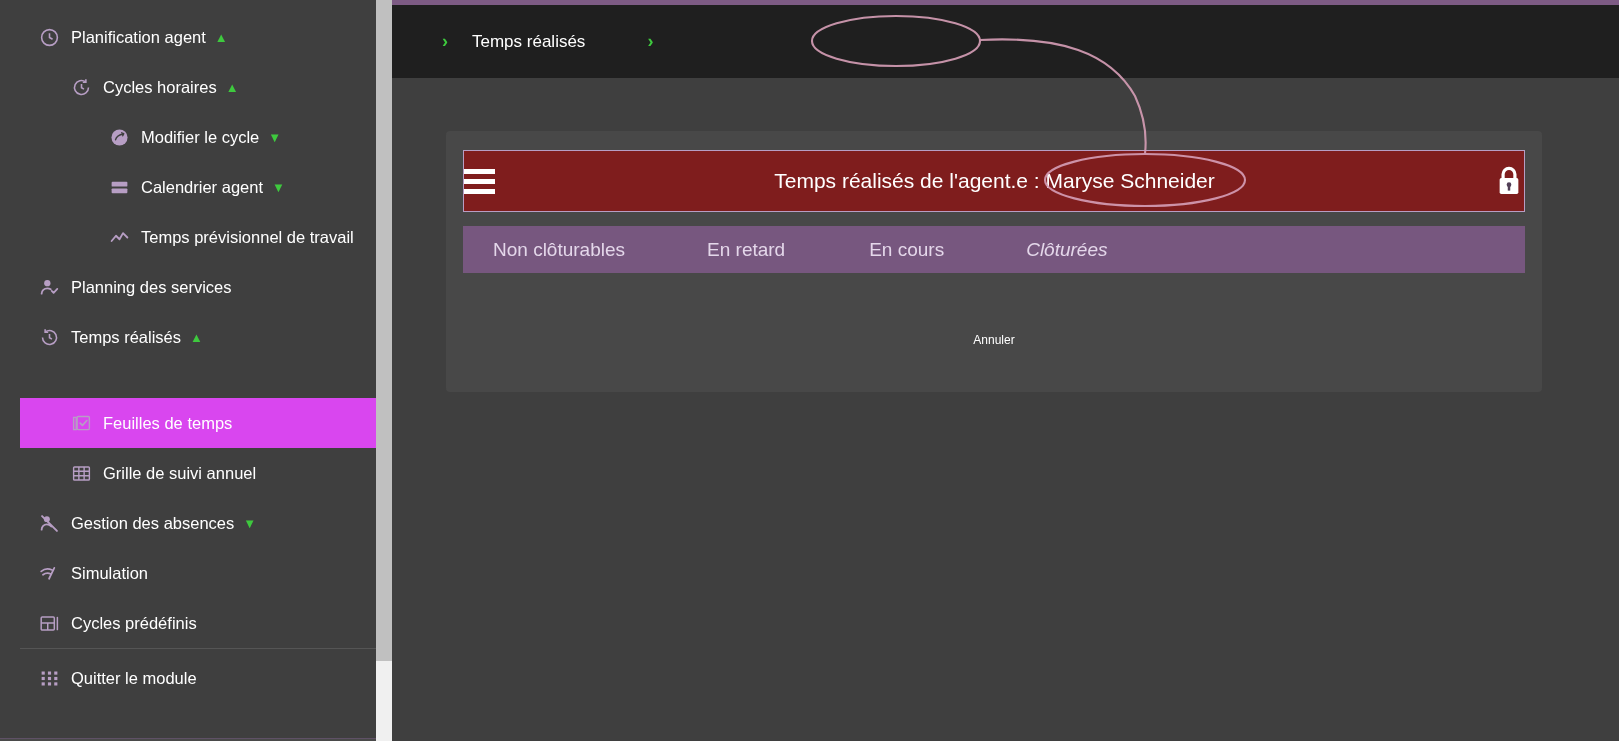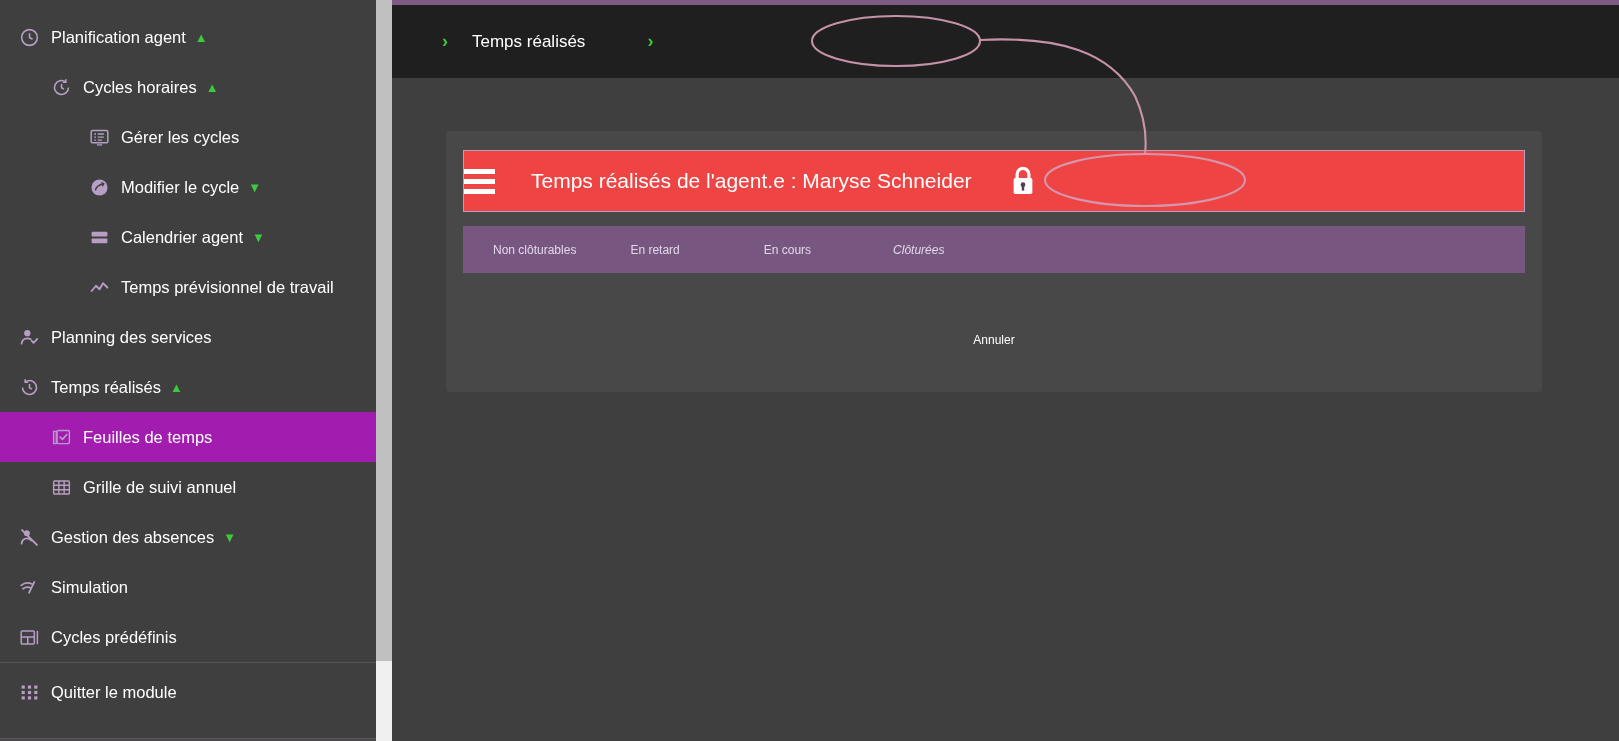--- a/index.html
+++ b/index.html
@@ -10,41 +10,42 @@
     overflow: hidden;
   }
   #root { position: relative; width: 1619px; height: 741px; }
 
   
   #sidebar {
     position: absolute; left: 0; top: 0;
     width: 376px; height: 741px;
     background: #3f3f3f;
     overflow: hidden;
+    padding-left: 20px;
   }
   .nav-item {
     display: flex; align-items: center;
     height: 50px;
     color: #ffffff;
     font-size: 16.5px;
     white-space: nowrap;
     cursor: pointer;
   }
   .nav-item .ico {
     display: inline-flex; align-items: center; justify-content: center;
     width: 22px; height: 22px; flex: 0 0 22px;
     color: #b79ec4;
   }
   .nav-item .ico svg { display: block; }
   .nav-label { margin-left: 11px; }
   .caret { margin-left: 9px; color: #3ec93e; font-size: 13px; line-height: 1; }
   .lvl0 { padding-left: 18px; }
   .lvl1 { padding-left: 50px; }
   .lvl2 { padding-left: 88px; }
-  .nav-item.active { background: #a21caf; }
+  .nav-item.active { background: #d946ef; margin-top: 36px; }
   #sidebar .divider { height: 1px; background: #555555; }
   #sidebar .bottom-rule { position:absolute; left:0; bottom:0; width:376px; height:3px; background:#4a4a4a; border-top:1px solid #5f5166;}
 
   
   #vscroll {
     position: absolute; left: 376px; top: 0;
     width: 16px; height: 741px;
     background: #f0f0f0;
   }
   #vscroll .thumb {
@@ -73,44 +74,44 @@
   
   #card {
     position: absolute; left: 54px; top: 131px;
     width: 1096px; height: 261px;
     background: #484848;
     border-radius: 4px;
   }
   #dialog-header {
     position: absolute; left: 17px; top: 19px;
     width: 1062px; height: 62px;
-    background: #ef4444;
+    background: #7f1d1d;
     border: 1px solid #b79ec4;
-    display: flex; align-items: center; justify-content: flex-start;
+    display: flex; align-items: center; justify-content: space-between;
     gap: 36px;
   }
   #dialog-title {
     color: #ffffff; font-size: 21px; white-space: nowrap;
   }
   #hamburger-icon { display:flex; flex-direction:column; gap:5px; cursor:pointer; }
   #hamburger-icon span { display:block; width:31px; height:5px; background:#ffffff; }
   #lock-icon { color:#ffffff; display:flex; align-items:center; cursor:pointer; }
 
   #tab-row {
     position: absolute; left: 17px; top: 95px;
     width: 1062px; height: 47px;
     background: #77577f;
     display: flex; align-items: center;
   }
   .tab {
-    color: #e4d7ea; font-size: 12px; white-space: nowrap;
+    color: #e4d7ea; font-size: 19px; white-space: nowrap;
     cursor: pointer;
   }
   .tab.t0 { margin-left: 30px; }
-  .tab.t1 { margin-left: 54px; }
+  .tab.t1 { margin-left: 82px; }
   .tab.t2 { margin-left: 84px; text-align: center; }
   .tab.t3 { margin-left: 82px; font-style: italic; }
 
   #card-body {
     position: absolute; left: 0; top: 142px;
     width: 1096px; height: 119px;
     display: flex; align-items: flex-start; justify-content: center;
   }
   #cancel-button {
     margin-top: 60px;
@@ -152,30 +153,20 @@
         <svg width="21" height="21" viewBox="0 0 24 24" fill="none" stroke="currentColor" stroke-width="1.8">
           <path d="M20 12a8 8 0 1 1-3.2-6.4"></path>
             <path d="M17 2.5V6h-3.5"></path>
             <path d="M12 8v4.3l2.8 1.6"></path>
         </svg>
       </span>
       <span class="nav-label">Cycles horaires</span>
       <span class="caret">▲</span>
     </div>
 
-    <div class="nav-item lvl2">
-      <span class="ico">
-        <svg width="21" height="21" viewBox="0 0 24 24" fill="none" stroke="currentColor" stroke-width="1.7">
-          <rect x="2.5" y="4" width="19" height="14" rx="1.5"></rect>
-          <path d="M6 8h2M10 8h7M6 11.5h2M10 11.5h7M6 15h2M10 15h5" stroke-width="1.5"></path>
-          <path d="M9 20.5h6" stroke-width="1.5"></path>
-        </svg>
-      </span>
-      <span class="nav-label">Gérer les cycles</span>
-    </div>
 
     <div class="nav-item lvl2">
       <span class="ico">
         <svg width="21" height="21" viewBox="0 0 24 24">
           <circle cx="12" cy="12" r="9.2" fill="currentColor"></circle>
           <path d="M7.5 14.5c1-4 5.5-6 9-6.6" fill="none" stroke="#3f3f3f" stroke-width="1.7" stroke-linecap="round"></path>
           <path d="M14.5 6.6l2.3 1.1-1.1 2.3" fill="none" stroke="#3f3f3f" stroke-width="1.6" stroke-linecap="round" stroke-linejoin="round"></path>
         </svg>
       </span>
       <span class="nav-label">Modifier le cycle</span>

